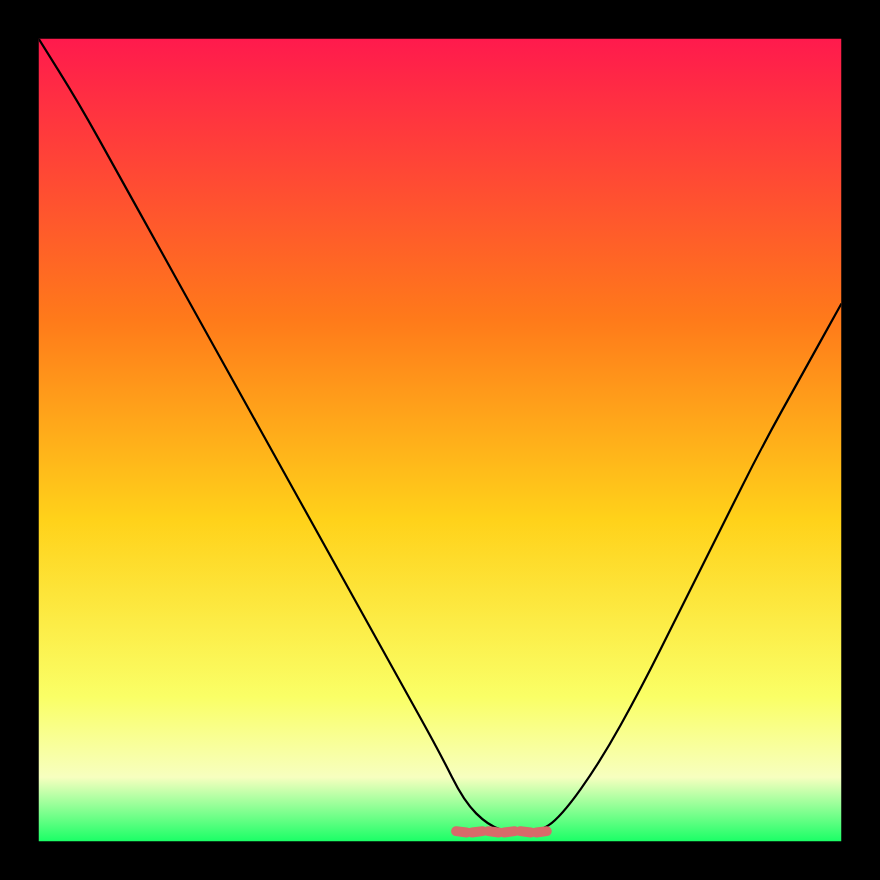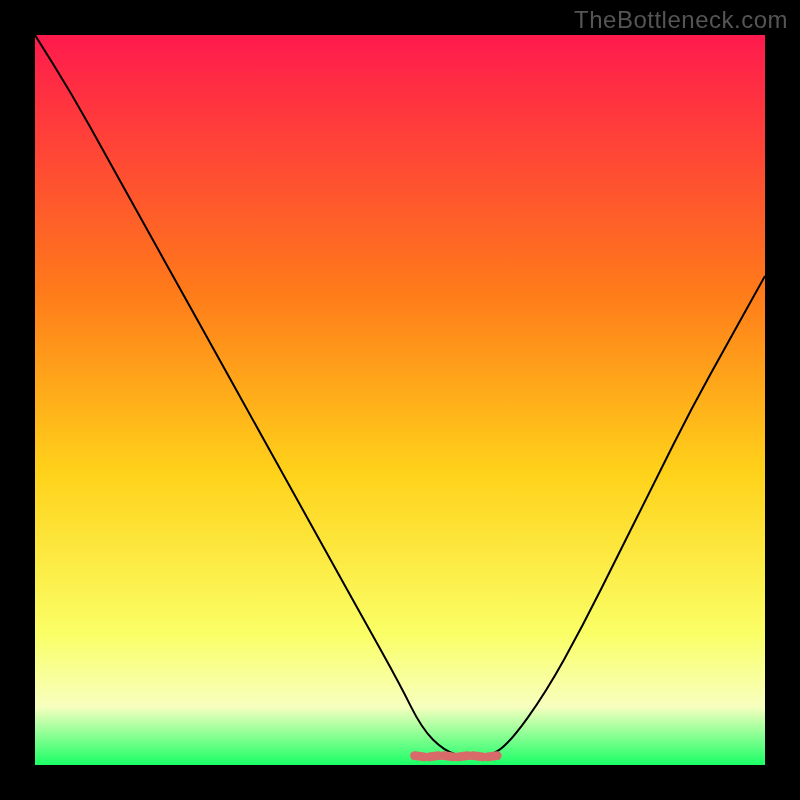--- a/index.html
+++ b/index.html
@@ -36,21 +36,20 @@
     width: 730px;
     height: 730px;
     display: block;
   }
 </style>
 </head>
 <body>
 
 <div class="frame">
 
-  <div class="watermark">TheBottleneck.com</div>
 
   <svg class="plot" viewBox="0 0 730 730" preserveAspectRatio="none">
     <defs>
       <linearGradient id="bg-grad" x1="0" y1="0" x2="0" y2="1">
         <stop offset="0" stop-color="#ff1a4d"></stop>
         <stop offset="0.35" stop-color="#ff7a1a"></stop>
         <stop offset="0.60" stop-color="#ffd21a"></stop>
         <stop offset="0.82" stop-color="#faff66"></stop>
         <stop offset="0.92" stop-color="#f7ffbf"></stop>
         <stop offset="1" stop-color="#1aff66"></stop>

